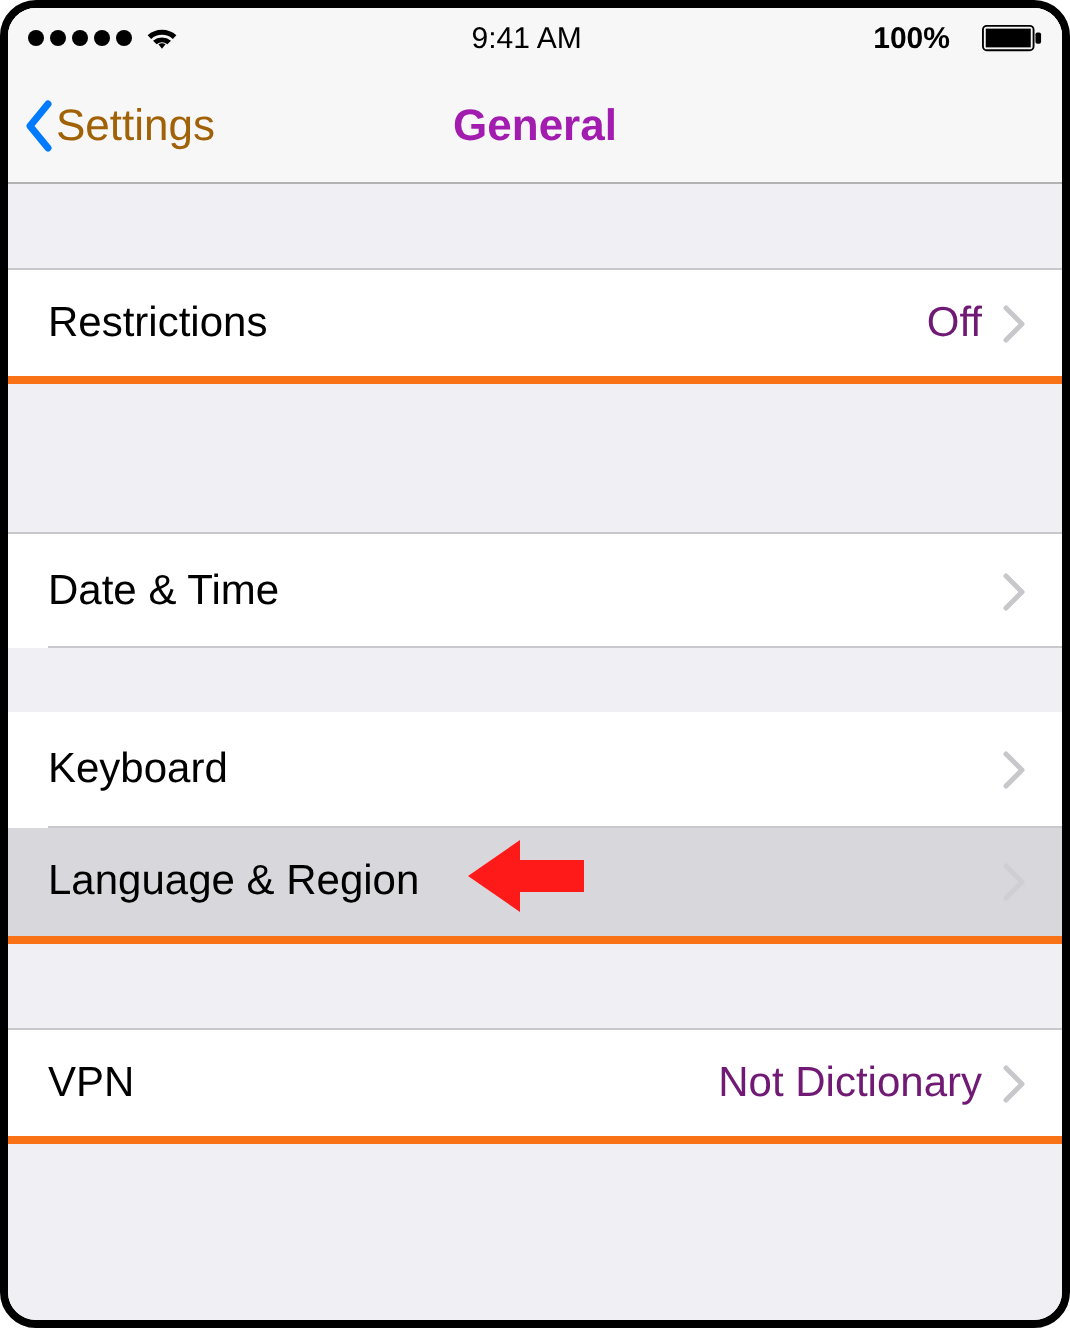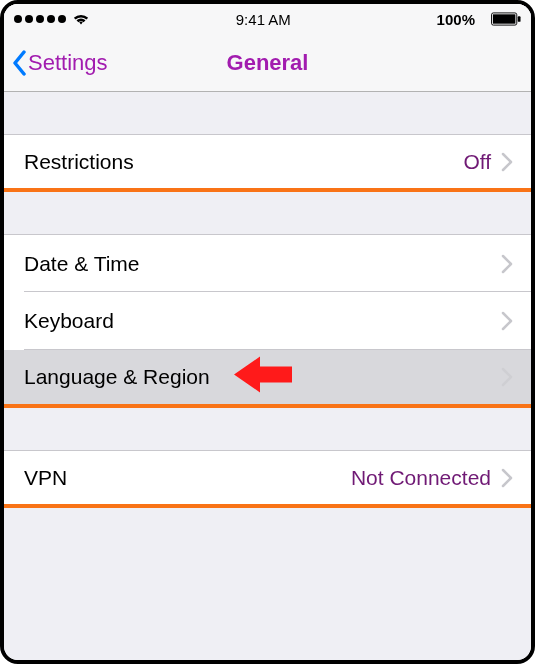--- a/index.html
+++ b/index.html
@@ -46,21 +46,21 @@
     height: 58px;
     background: #f7f7f8;
     border-bottom: 1px solid #b2b2b2;
     position: relative;
     display: flex;
     align-items: center;
   }
   .back-button {
     display: flex;
     align-items: flex-start;
-    color: #a21caf;
+    color: #a16207;
     font-size: 22px;
     padding-left: 8px;
     cursor: pointer;
   }
   .back-chevron svg { width: 16px; height: 26px; display: block; }
   .nav-title {
     position: absolute;
     left: 0; right: 0;
     text-align: center;
     font-size: 22px;
@@ -87,21 +87,21 @@
     position: relative;
   }
   .row + .row { border-top: none; }
   .group .row:first-child { border-top: 1px solid #c8c7cc; }
   .group .row:not(:last-child) .separator {
     position: absolute;
     left: 20px; right: 0; bottom: 0;
     height: 1px;
     background: #c8c7cc;
   }
-  .group .row:not(:last-child) { border-bottom: none; }
+  .group .row:not(:last-child) { border-bottom: none; margin-top: 32px; }
   .row-label { flex: 1; }
   .row-value { color: #701a75; font-size: 21px; margin-right: 10px; }
   .disclosure svg { width: 12px; height: 20px; display: block; }
   .disclosure path { stroke: #c7c7cc; }
   .row.highlight { background: #d8d8dc; }
   .row.highlight .disclosure path { stroke: #cfcfd3; }
 
   
   .annotation-arrow {
     position: absolute;
@@ -199,21 +199,21 @@
           <polygon points="0,20 26,2 26,12 58,12 58,28 26,28 26,38" fill="#ff1a1a"></polygon>
         </svg>
       </span>
     </div>
   </div>
 
   <div class="section-gap"></div>
   <div class="group">
     <div class="row">
       <span class="row-label">VPN</span>
-      <span class="row-value">Not Connected</span>
+      <span class="row-value">Not Dictionary</span>
       <span class="disclosure">
         <svg viewBox="0 0 12 20">
             <path d="M2 2 L10 10 L2 18" fill="none" stroke-width="2.5" stroke-linecap="round" stroke-linejoin="round"></path>
           </svg>
       </span>
     </div>
   </div>
 
 </div>
 

